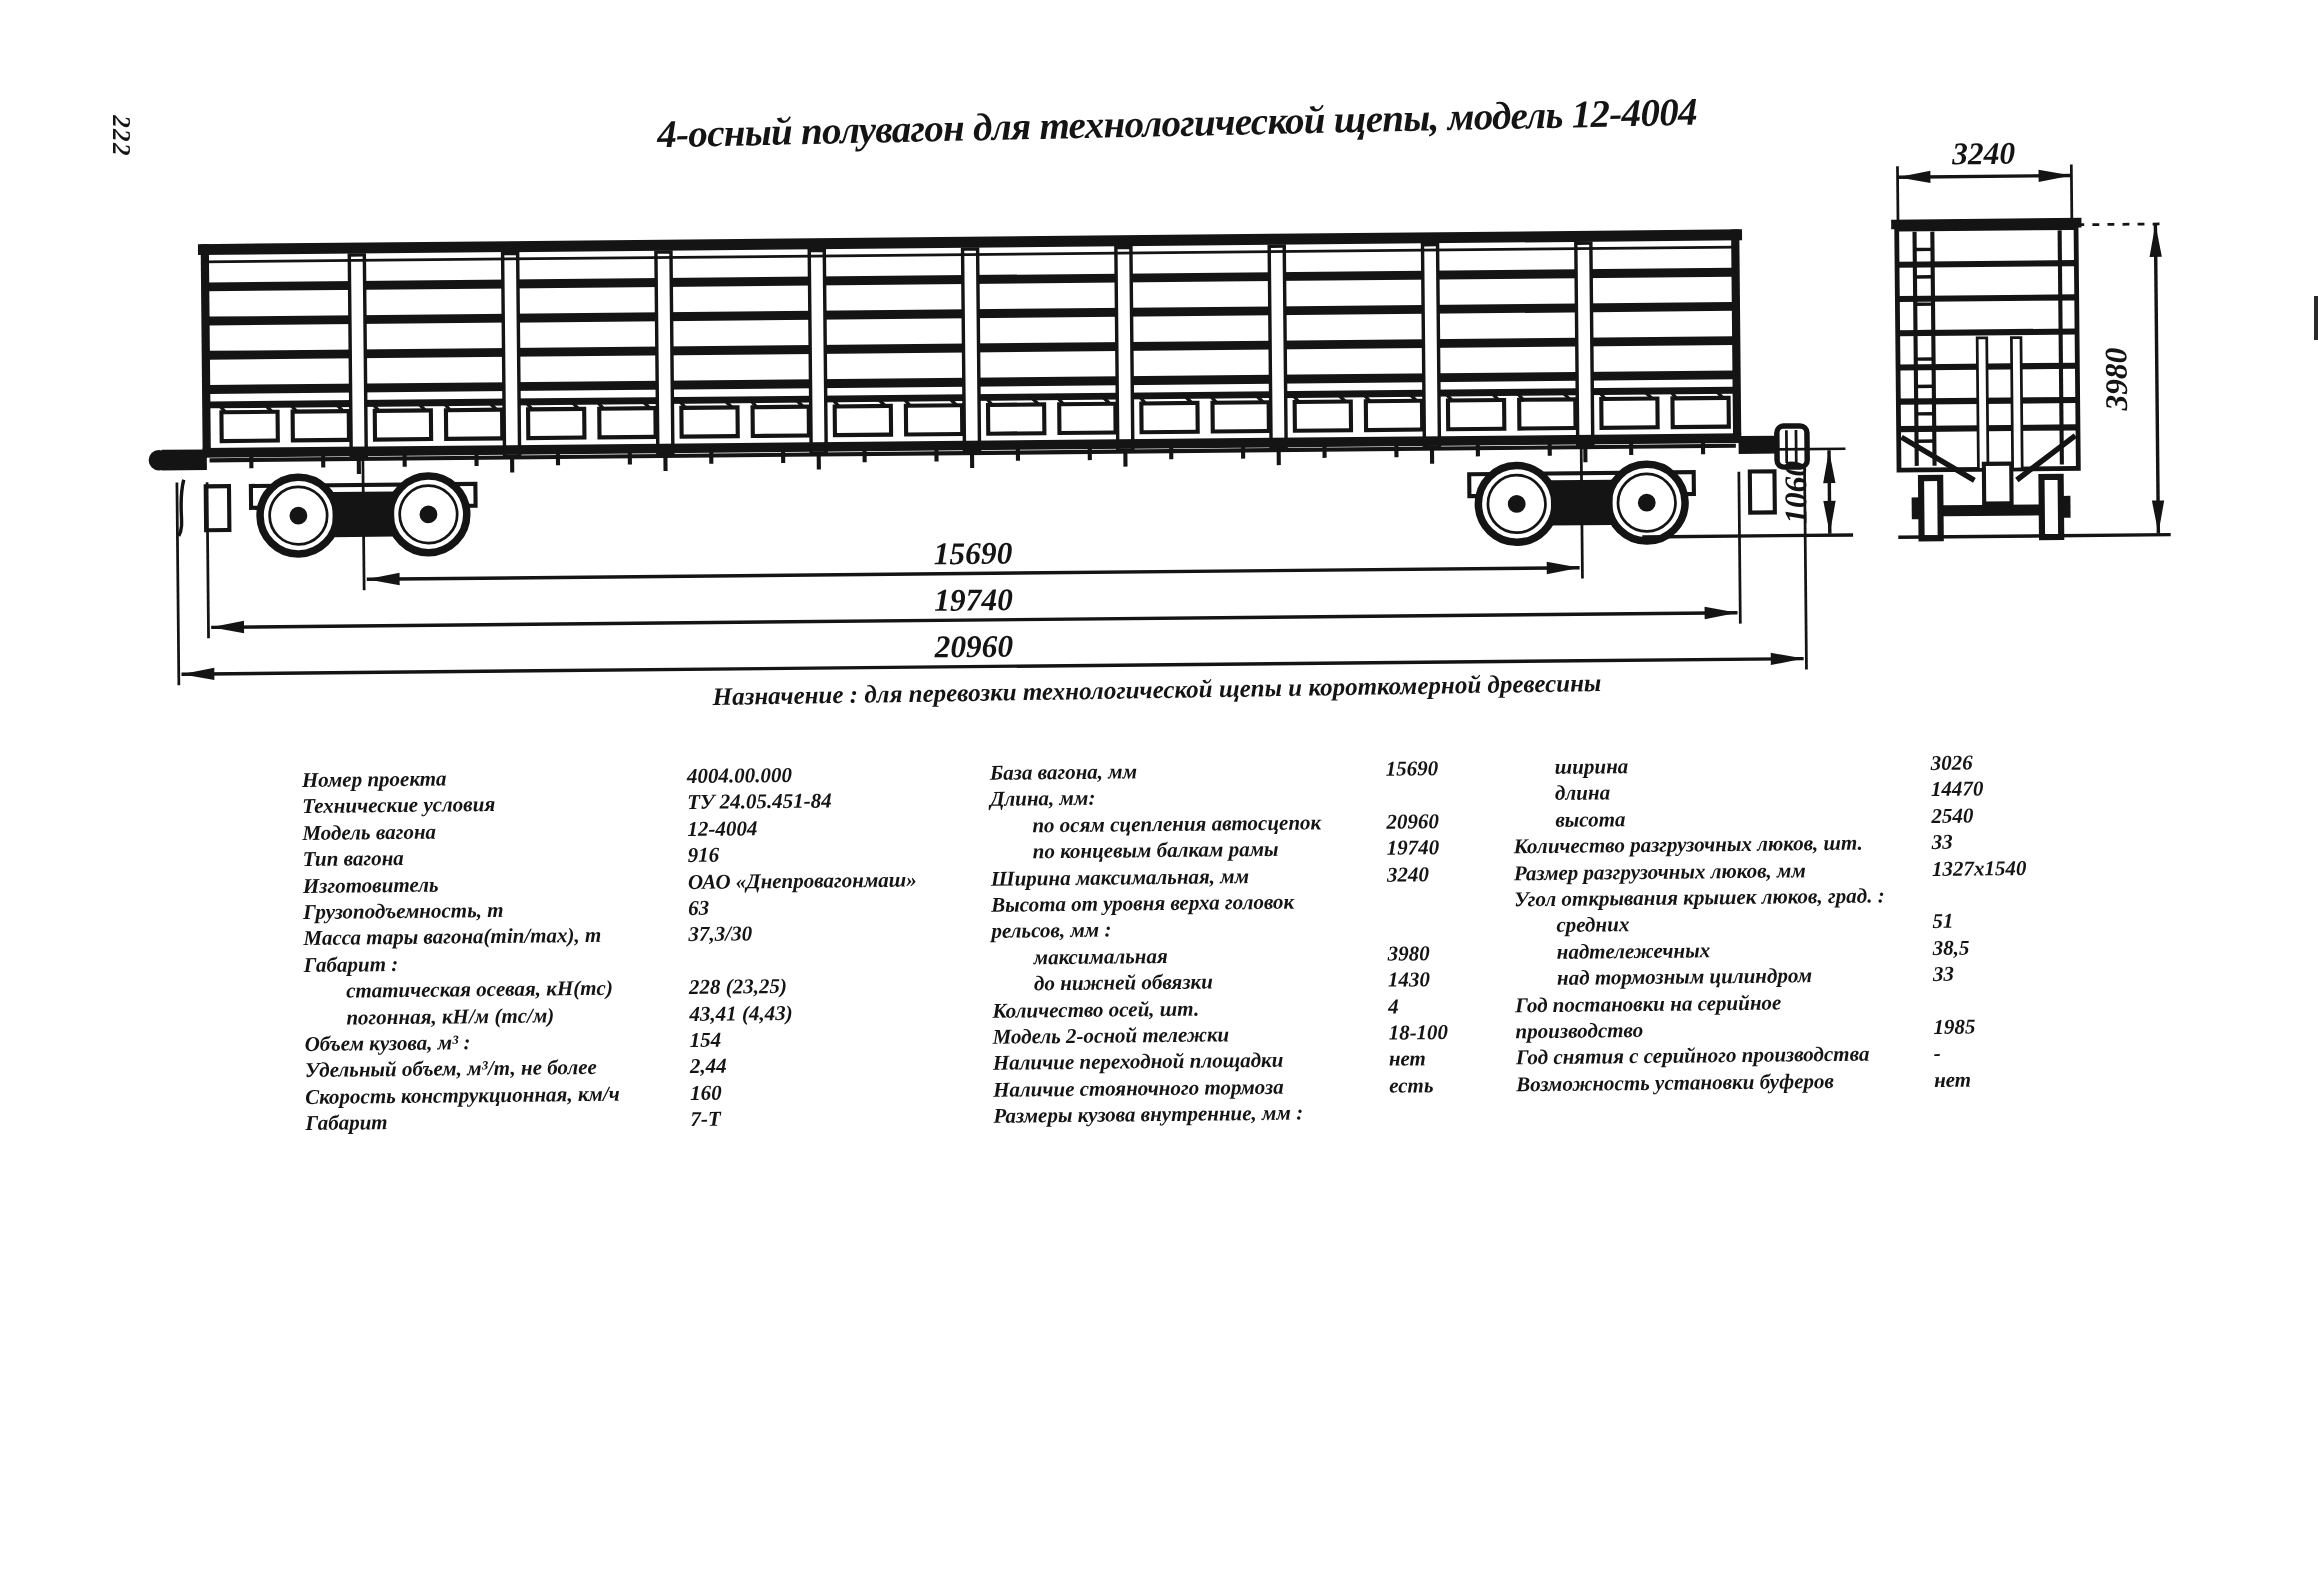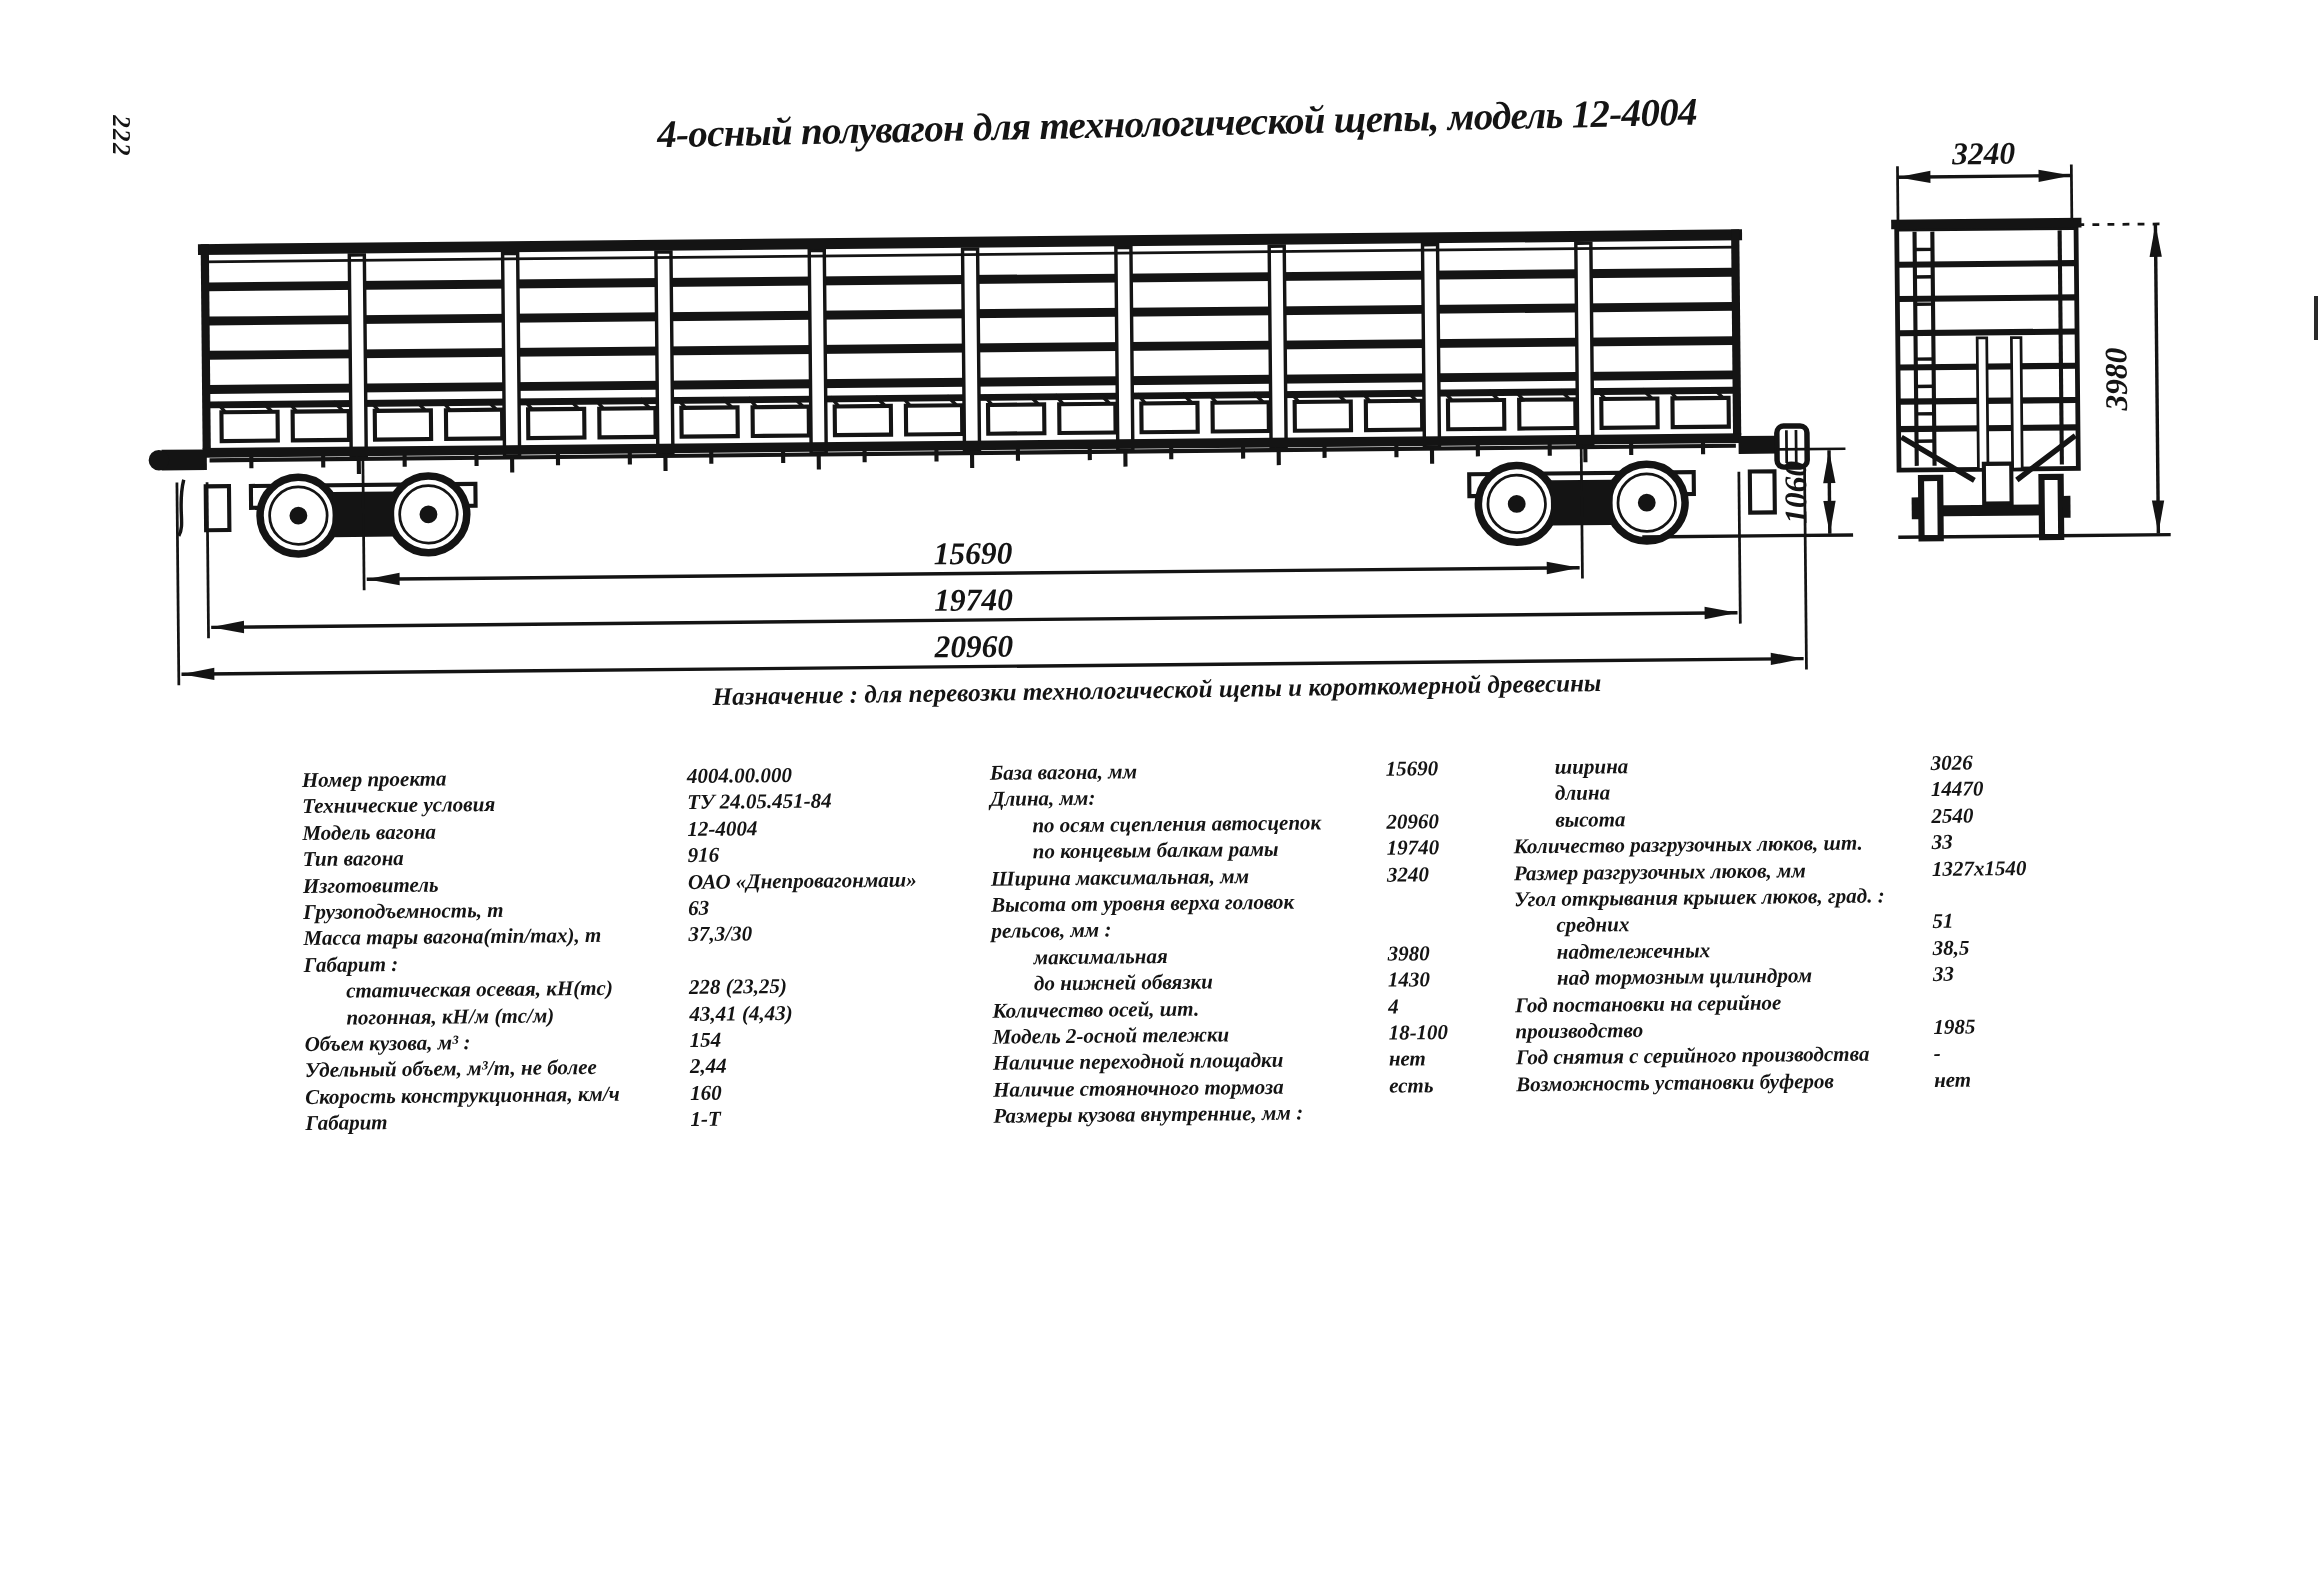--- a/index.html
+++ b/index.html
@@ -212,21 +212,21 @@
         <div class="spec-row"><span class="spec-label">Тип вагона</span><span class="spec-value">916</span></div>
         <div class="spec-row"><span class="spec-label">Изготовитель</span><span class="spec-value">ОАО «Днепровагонмаш»</span></div>
         <div class="spec-row"><span class="spec-label">Грузоподъемность, т</span><span class="spec-value">63</span></div>
         <div class="spec-row"><span class="spec-label">Масса тары вагона(min/max), т</span><span class="spec-value">37,3/30</span></div>
         <div class="spec-row"><span class="spec-label">Габарит :</span><span class="spec-value"></span></div>
         <div class="spec-row"><span class="spec-label ind">статическая осевая, кН(тс)</span><span class="spec-value">228 (23,25)</span></div>
         <div class="spec-row"><span class="spec-label ind">погонная, кН/м (тс/м)</span><span class="spec-value">43,41 (4,43)</span></div>
         <div class="spec-row"><span class="spec-label">Объем кузова, м³ :</span><span class="spec-value">154</span></div>
         <div class="spec-row"><span class="spec-label">Удельный объем, м³/т, не более</span><span class="spec-value">2,44</span></div>
         <div class="spec-row"><span class="spec-label">Скорость конструкционная, км/ч</span><span class="spec-value">160</span></div>
-        <div class="spec-row"><span class="spec-label">Габарит</span><span class="spec-value">1-Т</span></div>
+        <div class="spec-row"><span class="spec-label">Габарит</span><span class="spec-value">7-Т</span></div>
       </div>
     <div class="spec-col col2">
         <div class="spec-row"><span class="spec-label">База вагона, мм</span><span class="spec-value">15690</span></div>
         <div class="spec-row"><span class="spec-label">Длина, мм:</span><span class="spec-value"></span></div>
         <div class="spec-row"><span class="spec-label ind">по осям сцепления автосцепок</span><span class="spec-value">20960</span></div>
         <div class="spec-row"><span class="spec-label ind">по концевым балкам рамы</span><span class="spec-value">19740</span></div>
         <div class="spec-row"><span class="spec-label">Ширина максимальная, мм</span><span class="spec-value">3240</span></div>
         <div class="spec-row"><span class="spec-label">Высота от уровня верха головок</span><span class="spec-value"></span></div>
         <div class="spec-row"><span class="spec-label">рельсов, мм :</span><span class="spec-value"></span></div>
         <div class="spec-row"><span class="spec-label ind">максимальная</span><span class="spec-value">3980</span></div>

